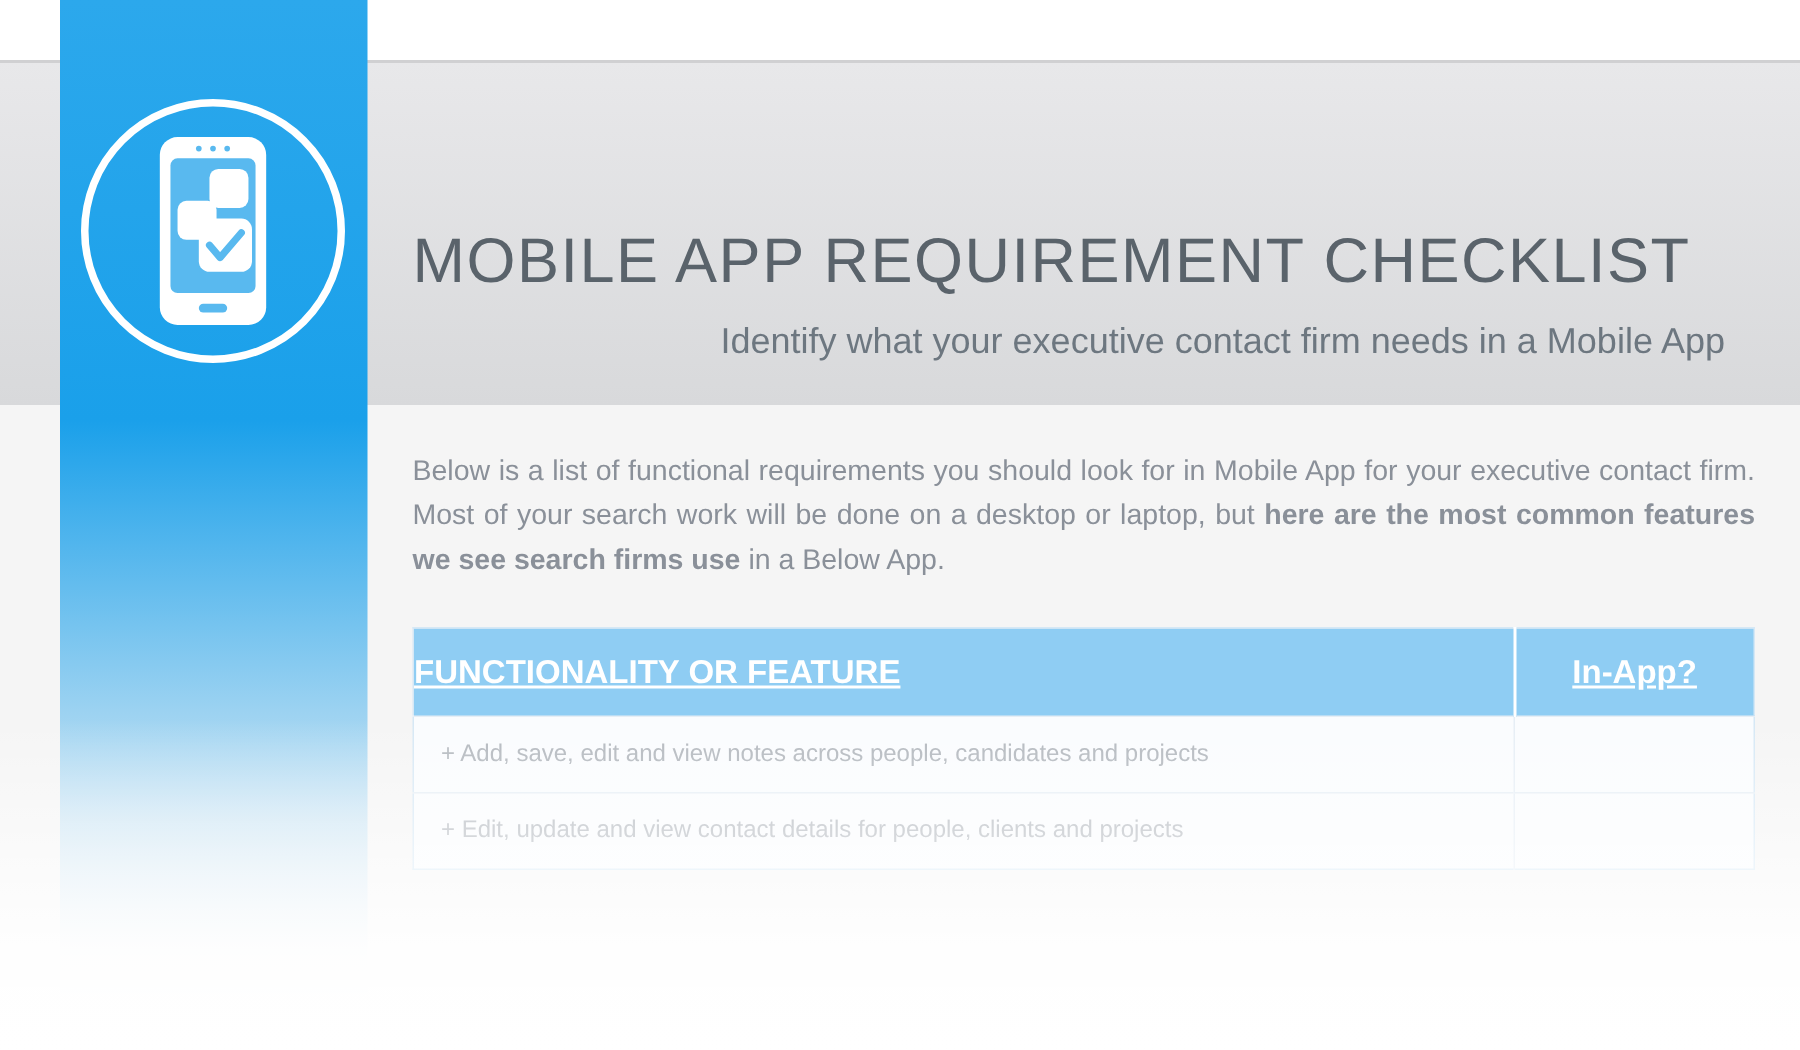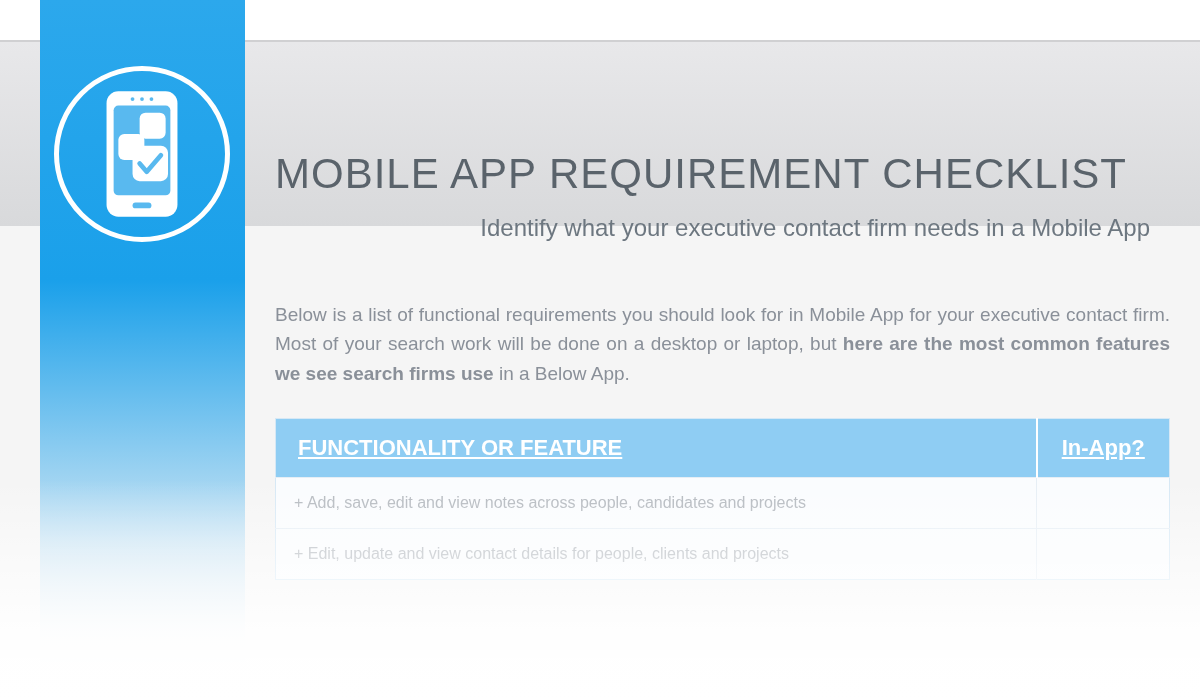--- a/index.html
+++ b/index.html
@@ -10,21 +10,21 @@
     background: #f5f5f5;
     position: relative;
     overflow: hidden;
   }
   .top-gap {
     height: 40px;
     background: #fff;
   }
   .header-band {
     position: relative;
-    height: 186px;
+    height: 230px;
     background: linear-gradient(to bottom, #e8e8ea 0%, #d8d9db 100%);
     border-top: 2px solid #d0d0d2;
   }
   .blue-column {
     position: absolute;
     top: 0;
     left: 40px;
     width: 205px;
     height: 700px;
     background: linear-gradient(to bottom, #2ca8ec 0%, #1aa0ea 40%, rgba(80,180,240,0.25) 78%, rgba(255,255,255,0) 95%);
@@ -82,26 +82,26 @@
     margin-top: 30px;
     width: 100%;
     border-collapse: collapse;
     border: 1px solid #d6e8f5;
   }
   .table th {
     background: #8fcdf3;
     color: #fff;
     font-size: 22px;
     text-align: left;
-    padding: 16px 22px;
+    padding: 16px 0;
     font-weight: 700;
     text-decoration: underline;
   }
   .table th:last-child {
-    width: 133px;
+    width: 160px;
     text-align: center;
     border-left: 2px solid #fff;
   }
   .table td {
     padding: 16px 18px;
     font-size: 16px;
     color: #b2b7bd;
     border-top: 1px solid #e6eef5;
     background: #fafcfe;
   }

